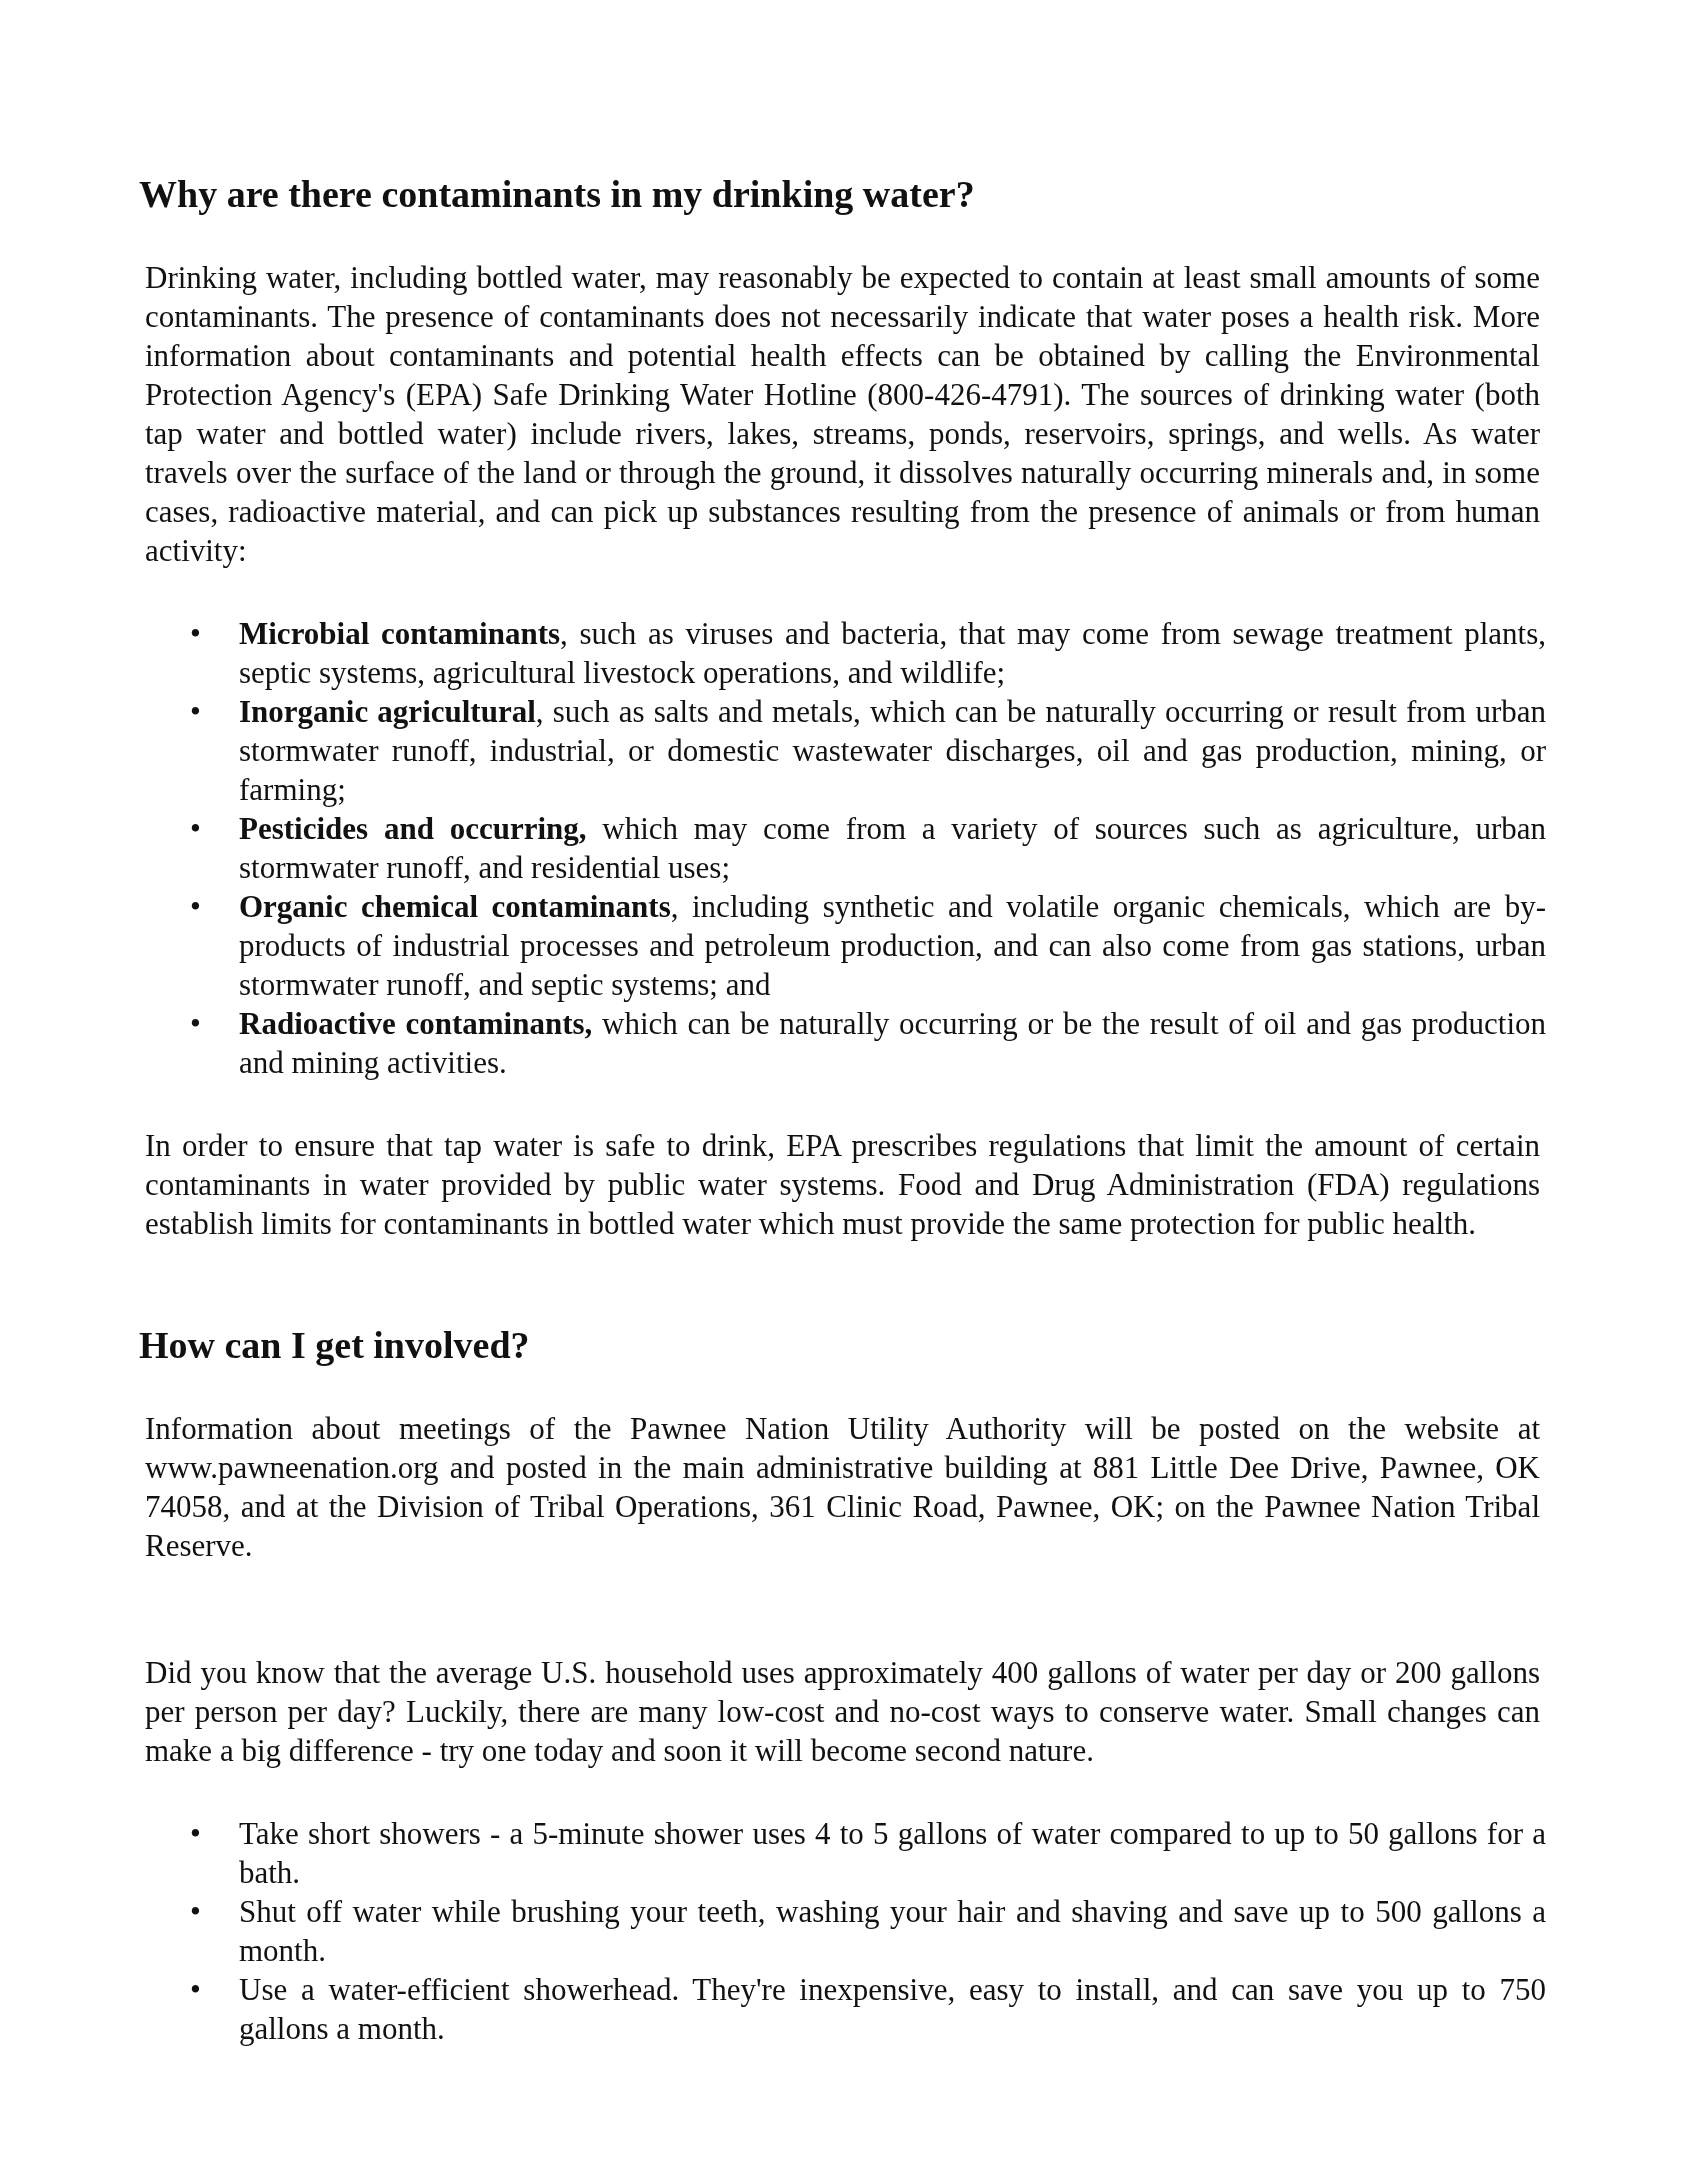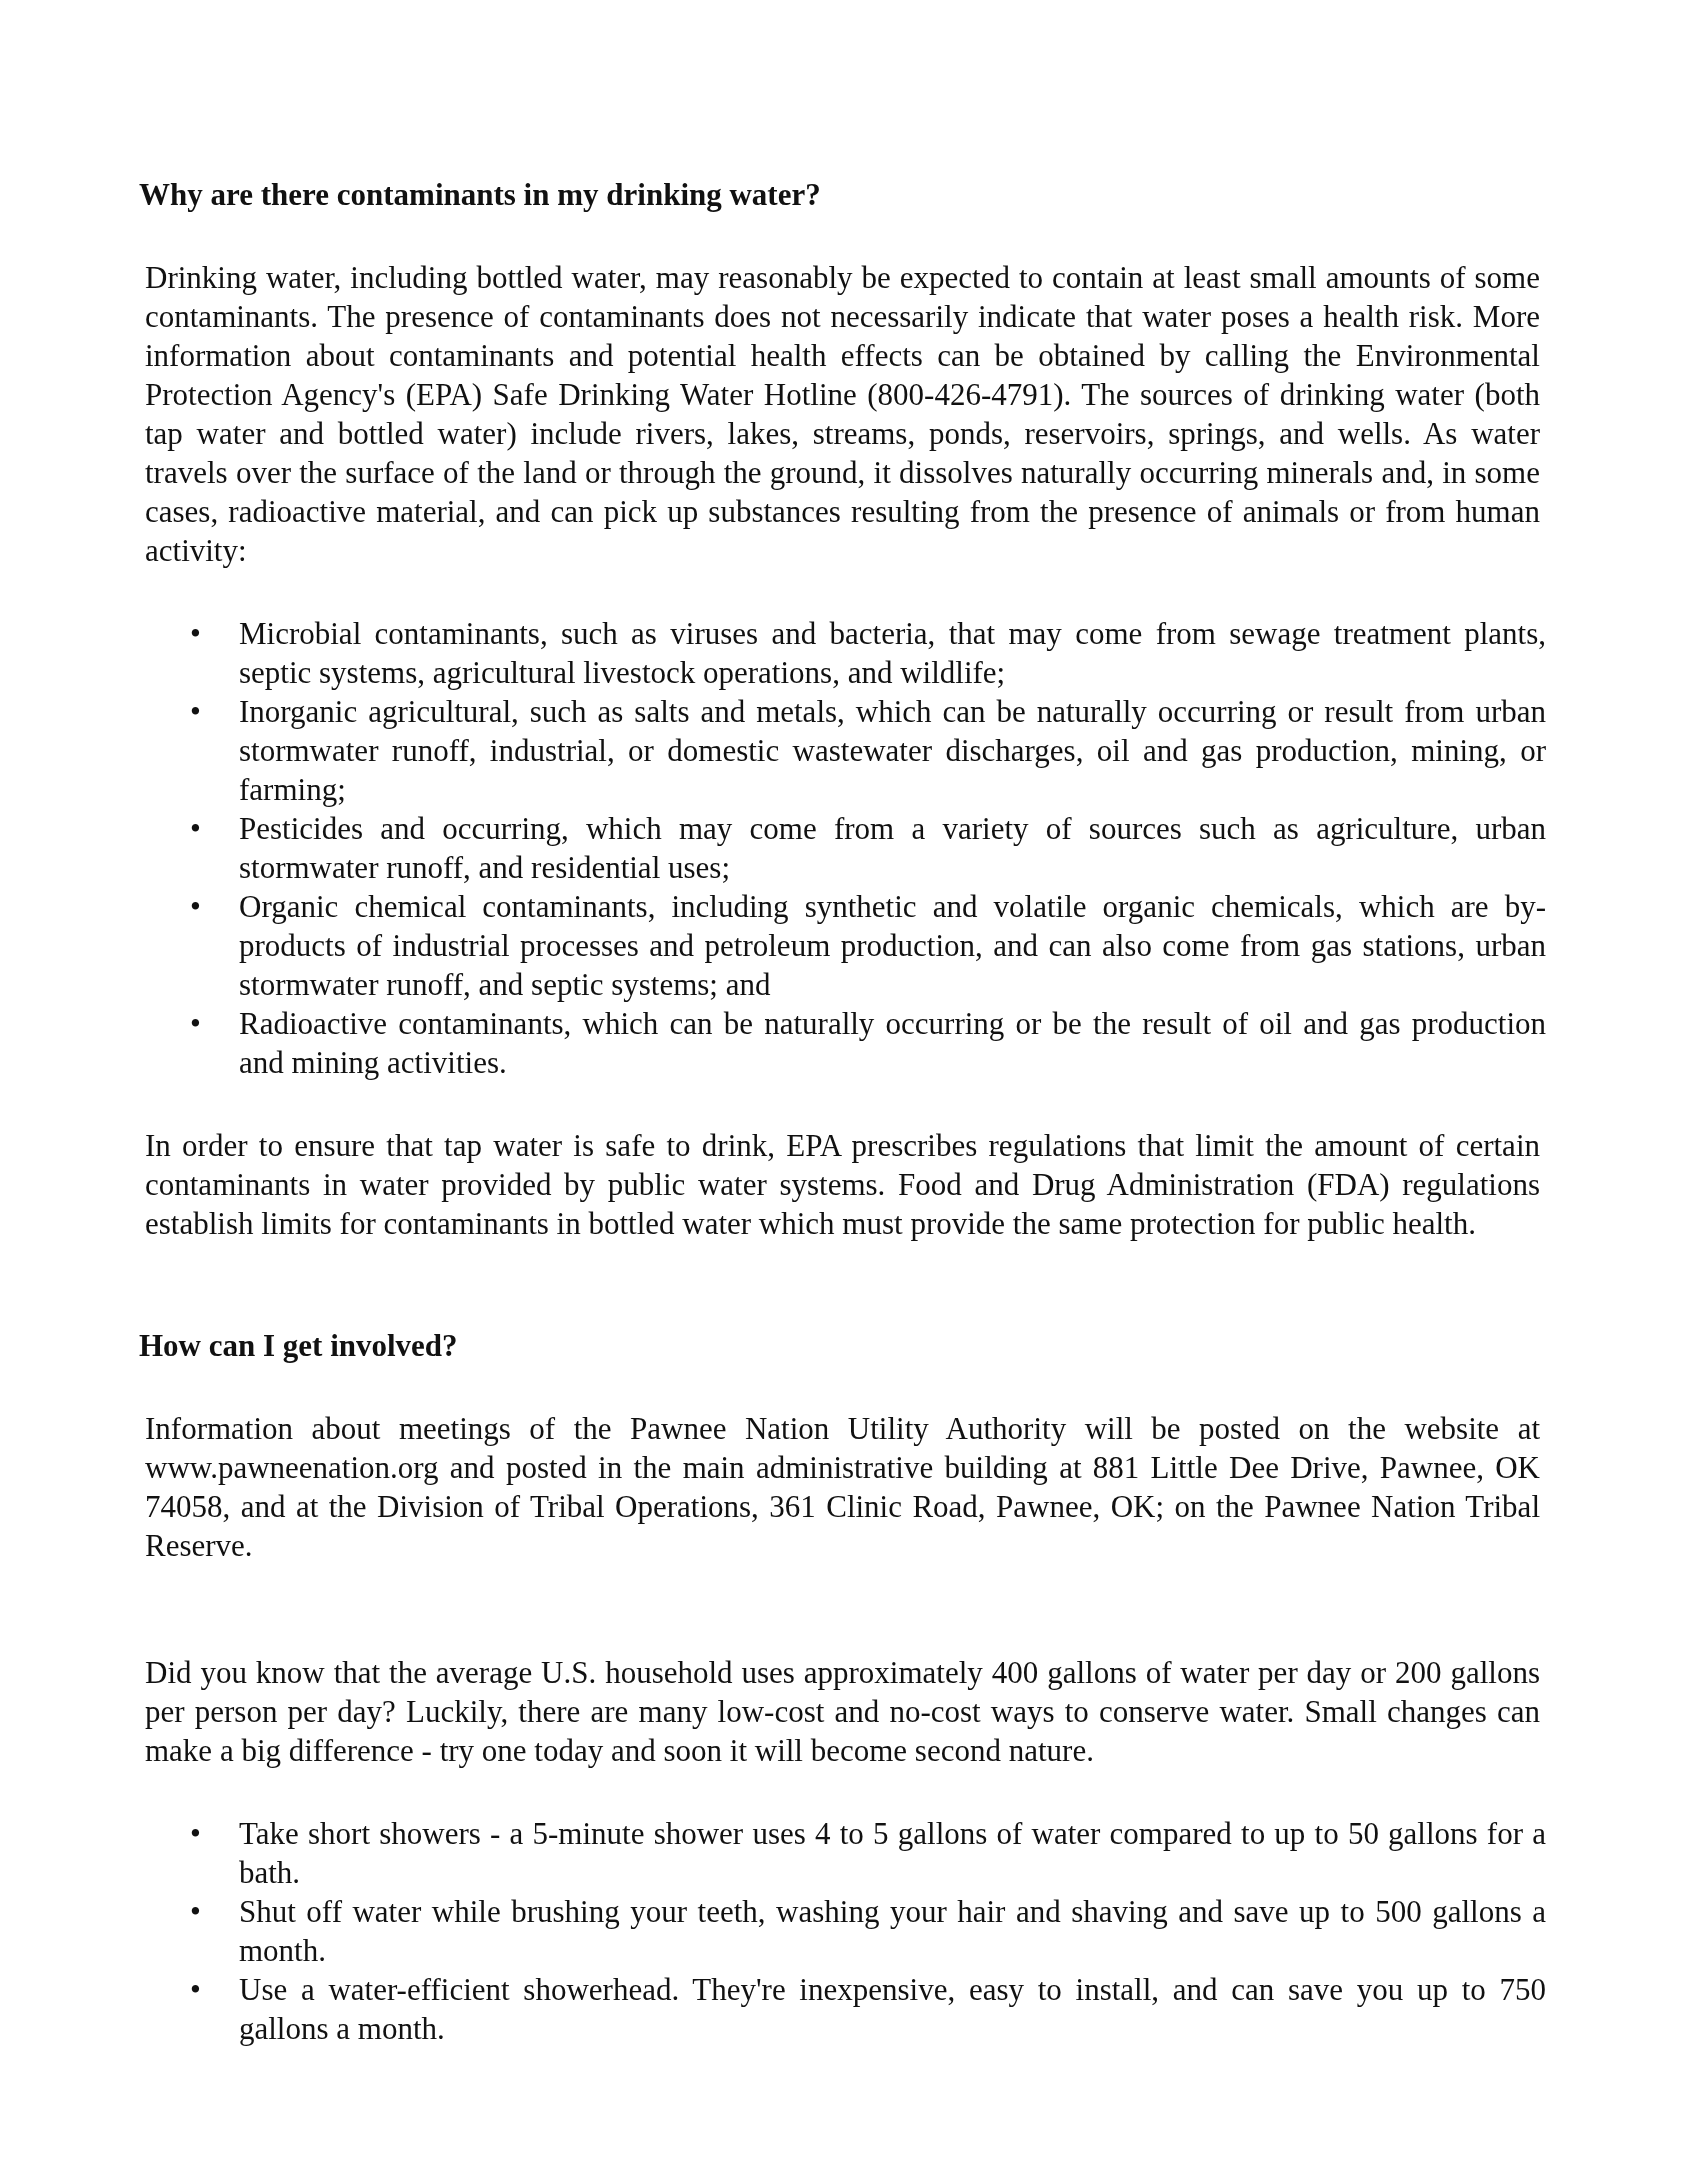--- a/index.html
+++ b/index.html
@@ -13,21 +13,21 @@
     }
     .page {
       position: absolute;
       left: 139px;
       top: 175px;
       width: 1407px;
       font-size: 31px;
       line-height: 39px;
     }
     h2 {
-      font-size: 31px;
+      font-size: 38px;
       font-weight: bold;
       margin: 0;
       line-height: 39px;
     }
     p {
       margin: 6px;
       text-align: justify;
     }
     .gap-sm { height: 38px; }
     .gap-md { height: 38px; }
@@ -40,21 +40,21 @@
     li {
       position: relative;
       padding-left: 100px;
       text-align: justify;
     }
     li .bullet {
       position: absolute;
       left: 51px;
       top: 0;
     }
-    b { font-weight: normal; }
+    b { font-weight: bold; }
   </style>
 </head>
 <body>
 
 <div class="page">
 
   <h2>Why are there contaminants in my drinking water?</h2>
   <div class="gap-sm"></div>
   <p>Drinking water, including bottled water, may reasonably be expected to contain at least small amounts of some contaminants. The presence of contaminants does not necessarily indicate that water poses a health risk. More information about contaminants and potential health effects can be obtained by calling the Environmental Protection Agency's (EPA) Safe Drinking Water Hotline (800-426-4791). The sources of drinking water (both tap water and bottled water) include rivers, lakes, streams, ponds, reservoirs, springs, and wells. As water travels over the surface of the land or through the ground, it dissolves naturally occurring minerals and, in some cases, radioactive material, and can pick up substances resulting from the presence of animals or from human activity:</p>
   <div class="gap-md"></div>

